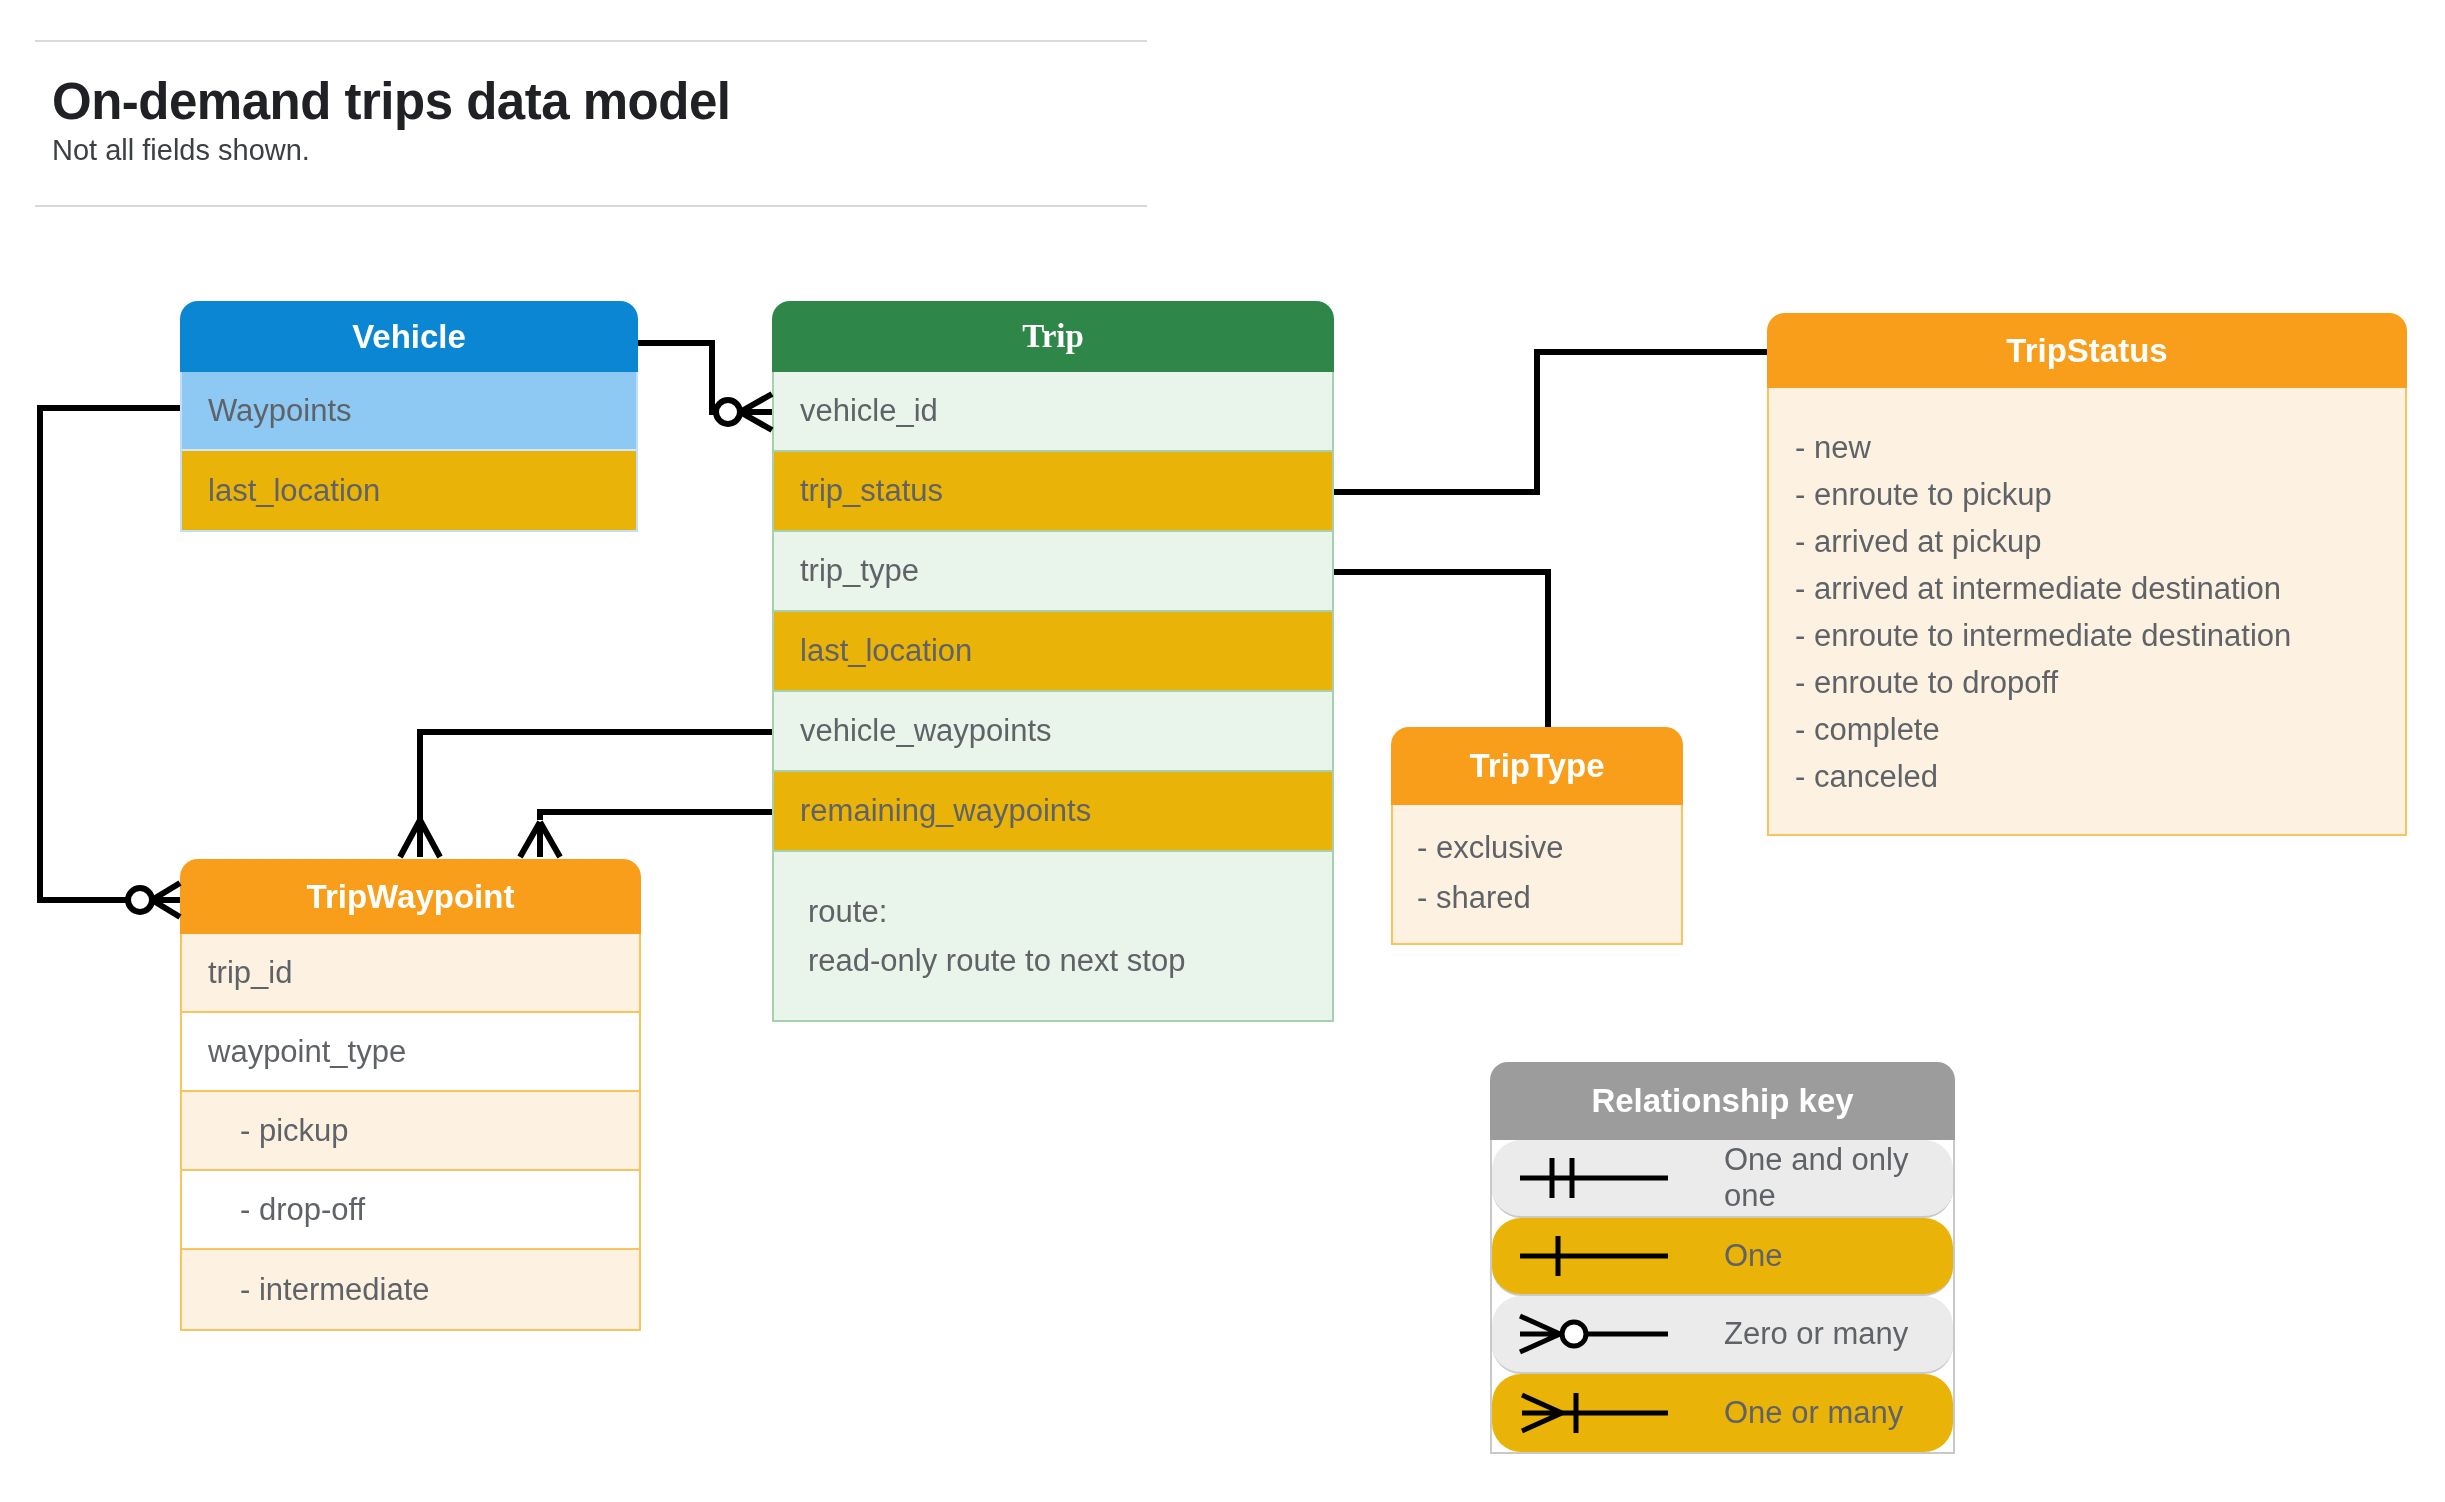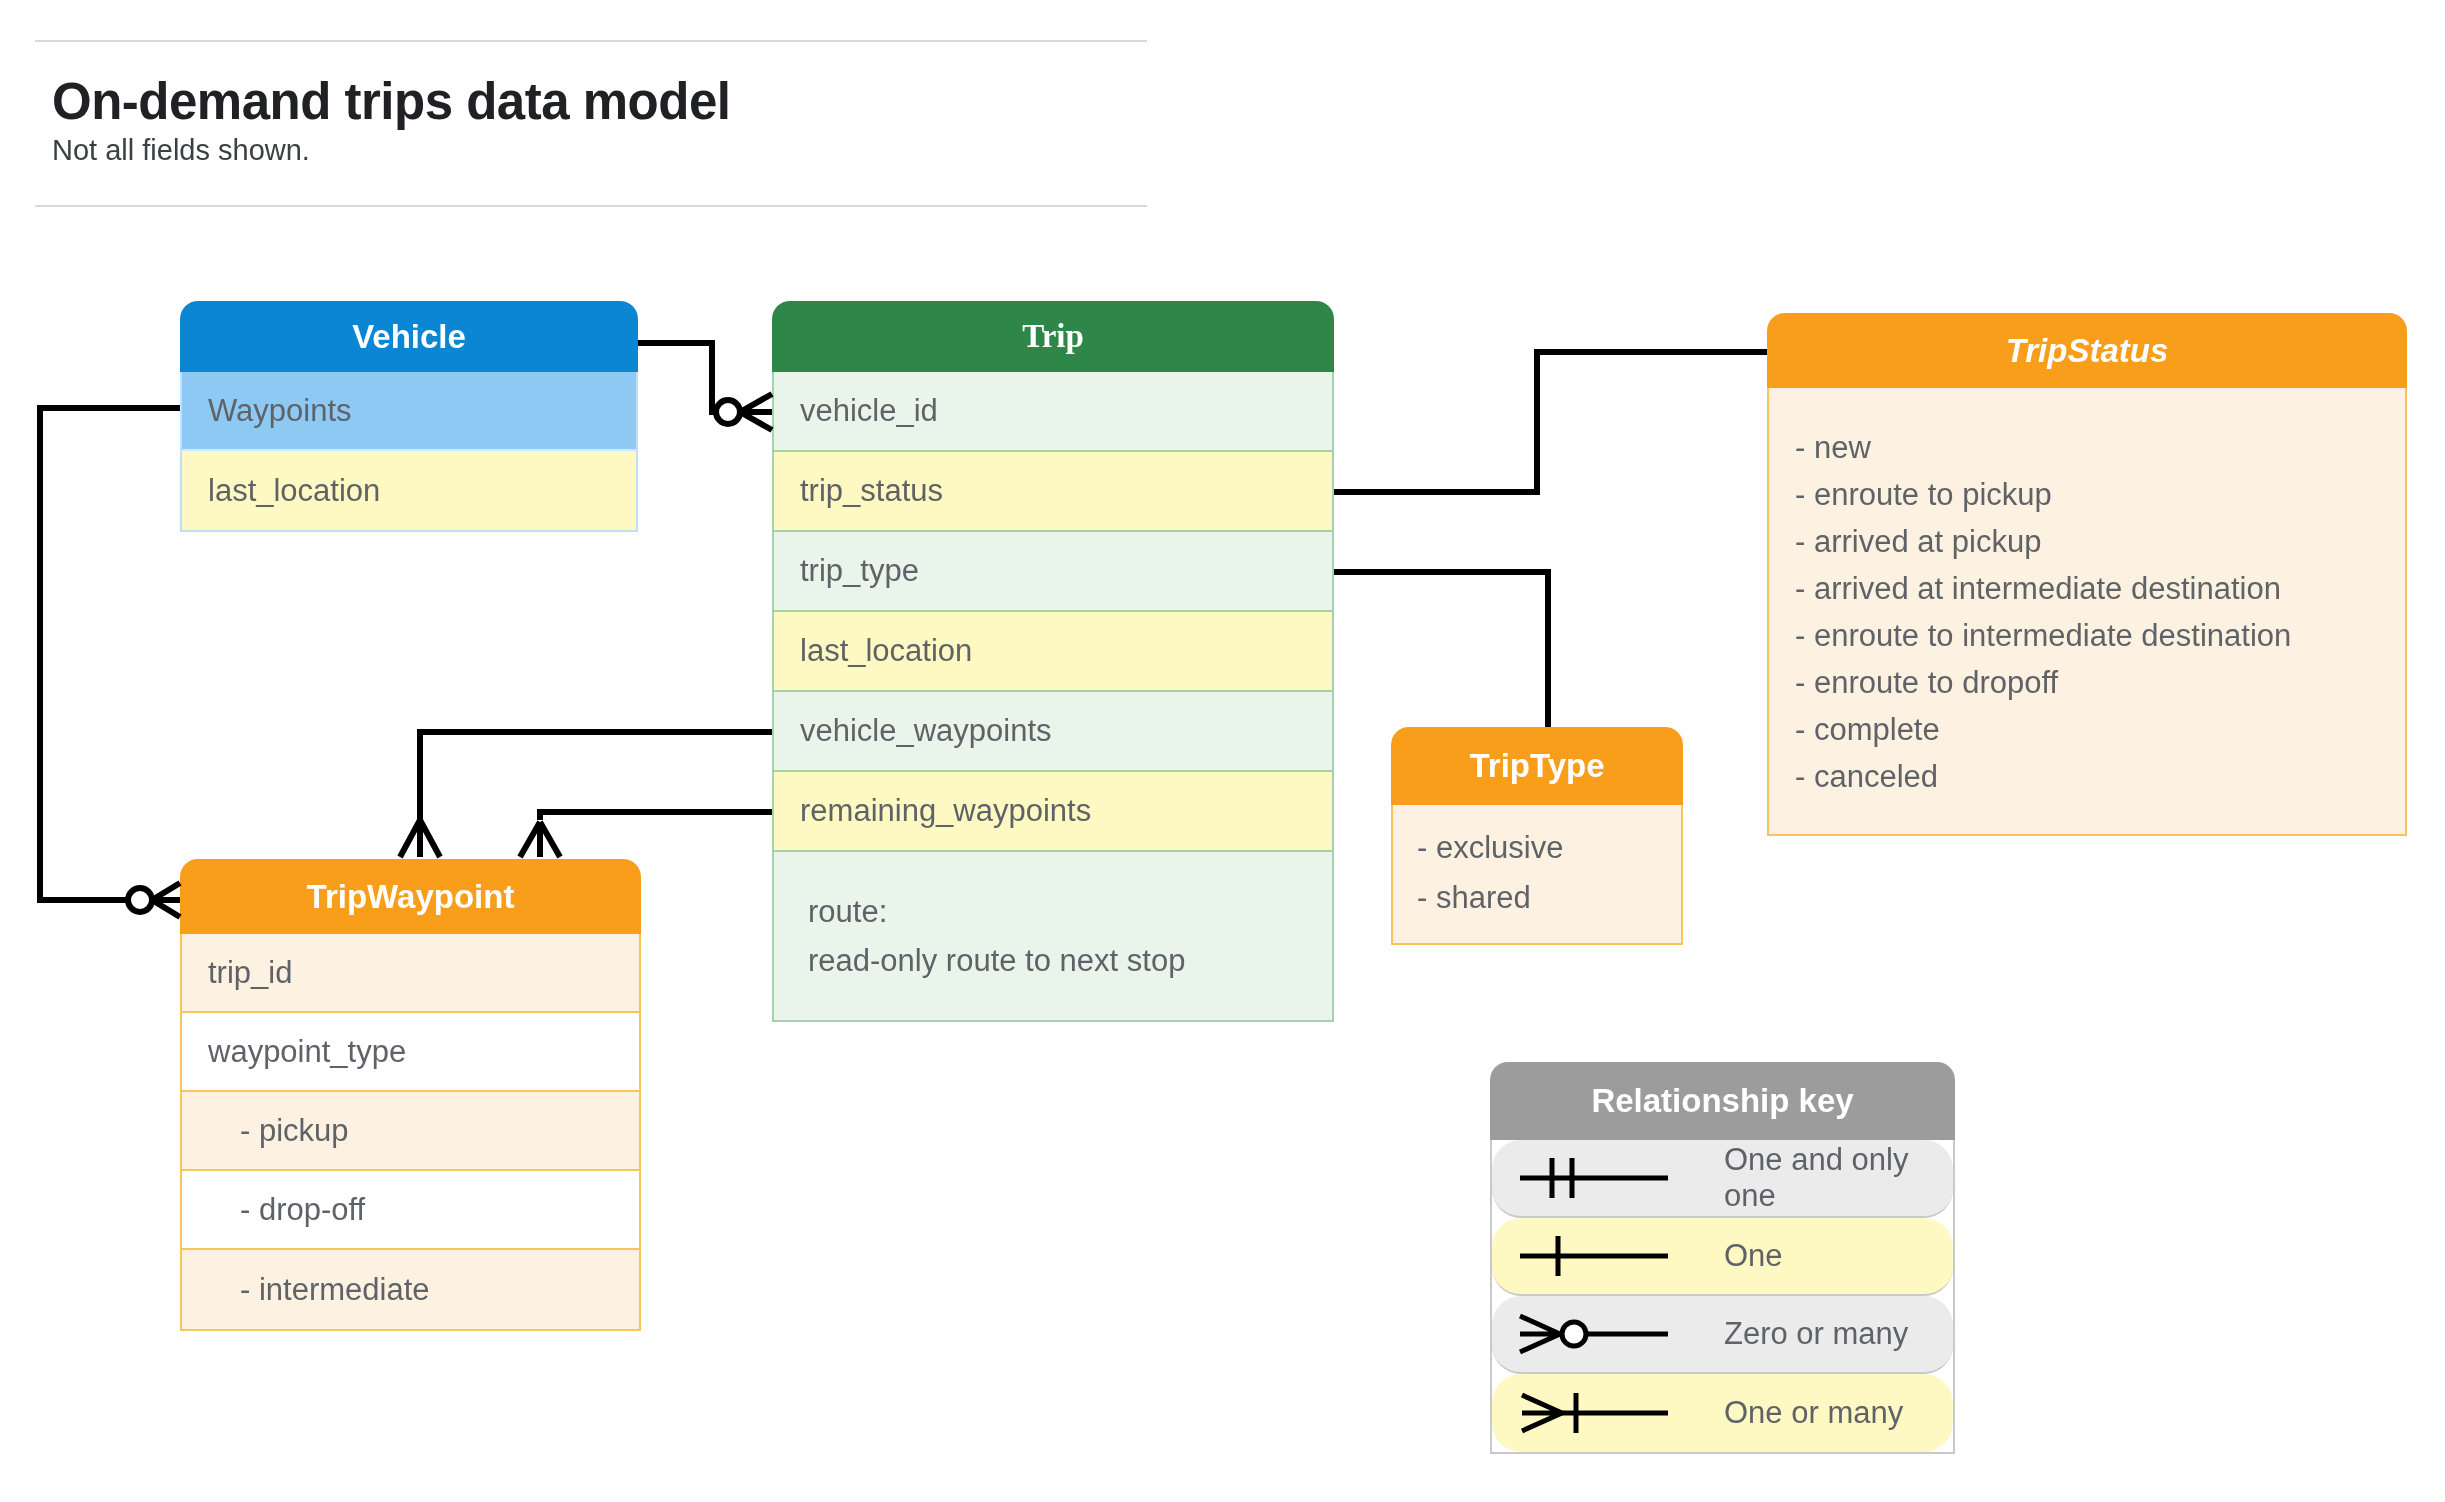--- a/index.html
+++ b/index.html
@@ -16,21 +16,21 @@
     display:flex;align-items:center;justify-content:center;
     font-size:33px;font-weight:bold;color:#ffffff;
     border-radius:18px 18px 0 0;
   }
   .blue  .ehead{background:#0b86d3;height:71px;}
   .green .ehead{background:#2e8748;height:71px;font-family:Liberation Serif, serif;}
   .orange .ehead{background:#f89e1b;}
   .gray  .ehead{background:#9c9c9c;height:78px;}
 
   .ebody{box-sizing:border-box;}
-  .row{box-sizing:border-box;display:flex;align-items:center;font-size:31px;color:#5f6368;padding-left:26px;background:#fef9c3;}
+  .row{box-sizing:border-box;display:flex;align-items:center;font-size:31px;color:#5f6368;padding-left:26px;background:#eab308;}
 
   
   .vehicle .ebody{border:2px solid #bfe0f8;border-top:none;}
   .vehicle .row{height:79px;border-bottom:2px solid #cfe8fb;}
   .vehicle .row:last-child{border-bottom:none;}
   .row.blue-hl{background:#8dc9f2;}
 
   
   .trip .ebody{border:2px solid #a6d1ae;border-top:none;}
   .trip .row{height:80px;border-bottom:2px solid #a6d1ae;}
@@ -106,21 +106,21 @@
         <span>remaining_waypoints</span>
       </div>
       <div class="row green-alt route-row">
         <span>route:</span>
         <span>read-only route to next stop</span>
       </div>
     </div>
   </div>
 
   <div class="entity orange orangebox" style="left:1767px;top:313px;width:640px;">
-    <div class="ehead" style="height:75px;font-style:italic;">TripStatus</div>
+    <div class="ehead" style="height:75px;">TripStatus</div>
     <div class="ebody">
       <div class="vlist" style="padding:36px 26px 34px 26px;">
         <div>- new</div>
         <div>- enroute to pickup</div>
         <div>- arrived at pickup</div>
         <div>- arrived at intermediate destination</div>
         <div>- enroute to intermediate destination</div>
         <div>- enroute to dropoff</div>
         <div>- complete</div>
         <div>- canceled</div>

